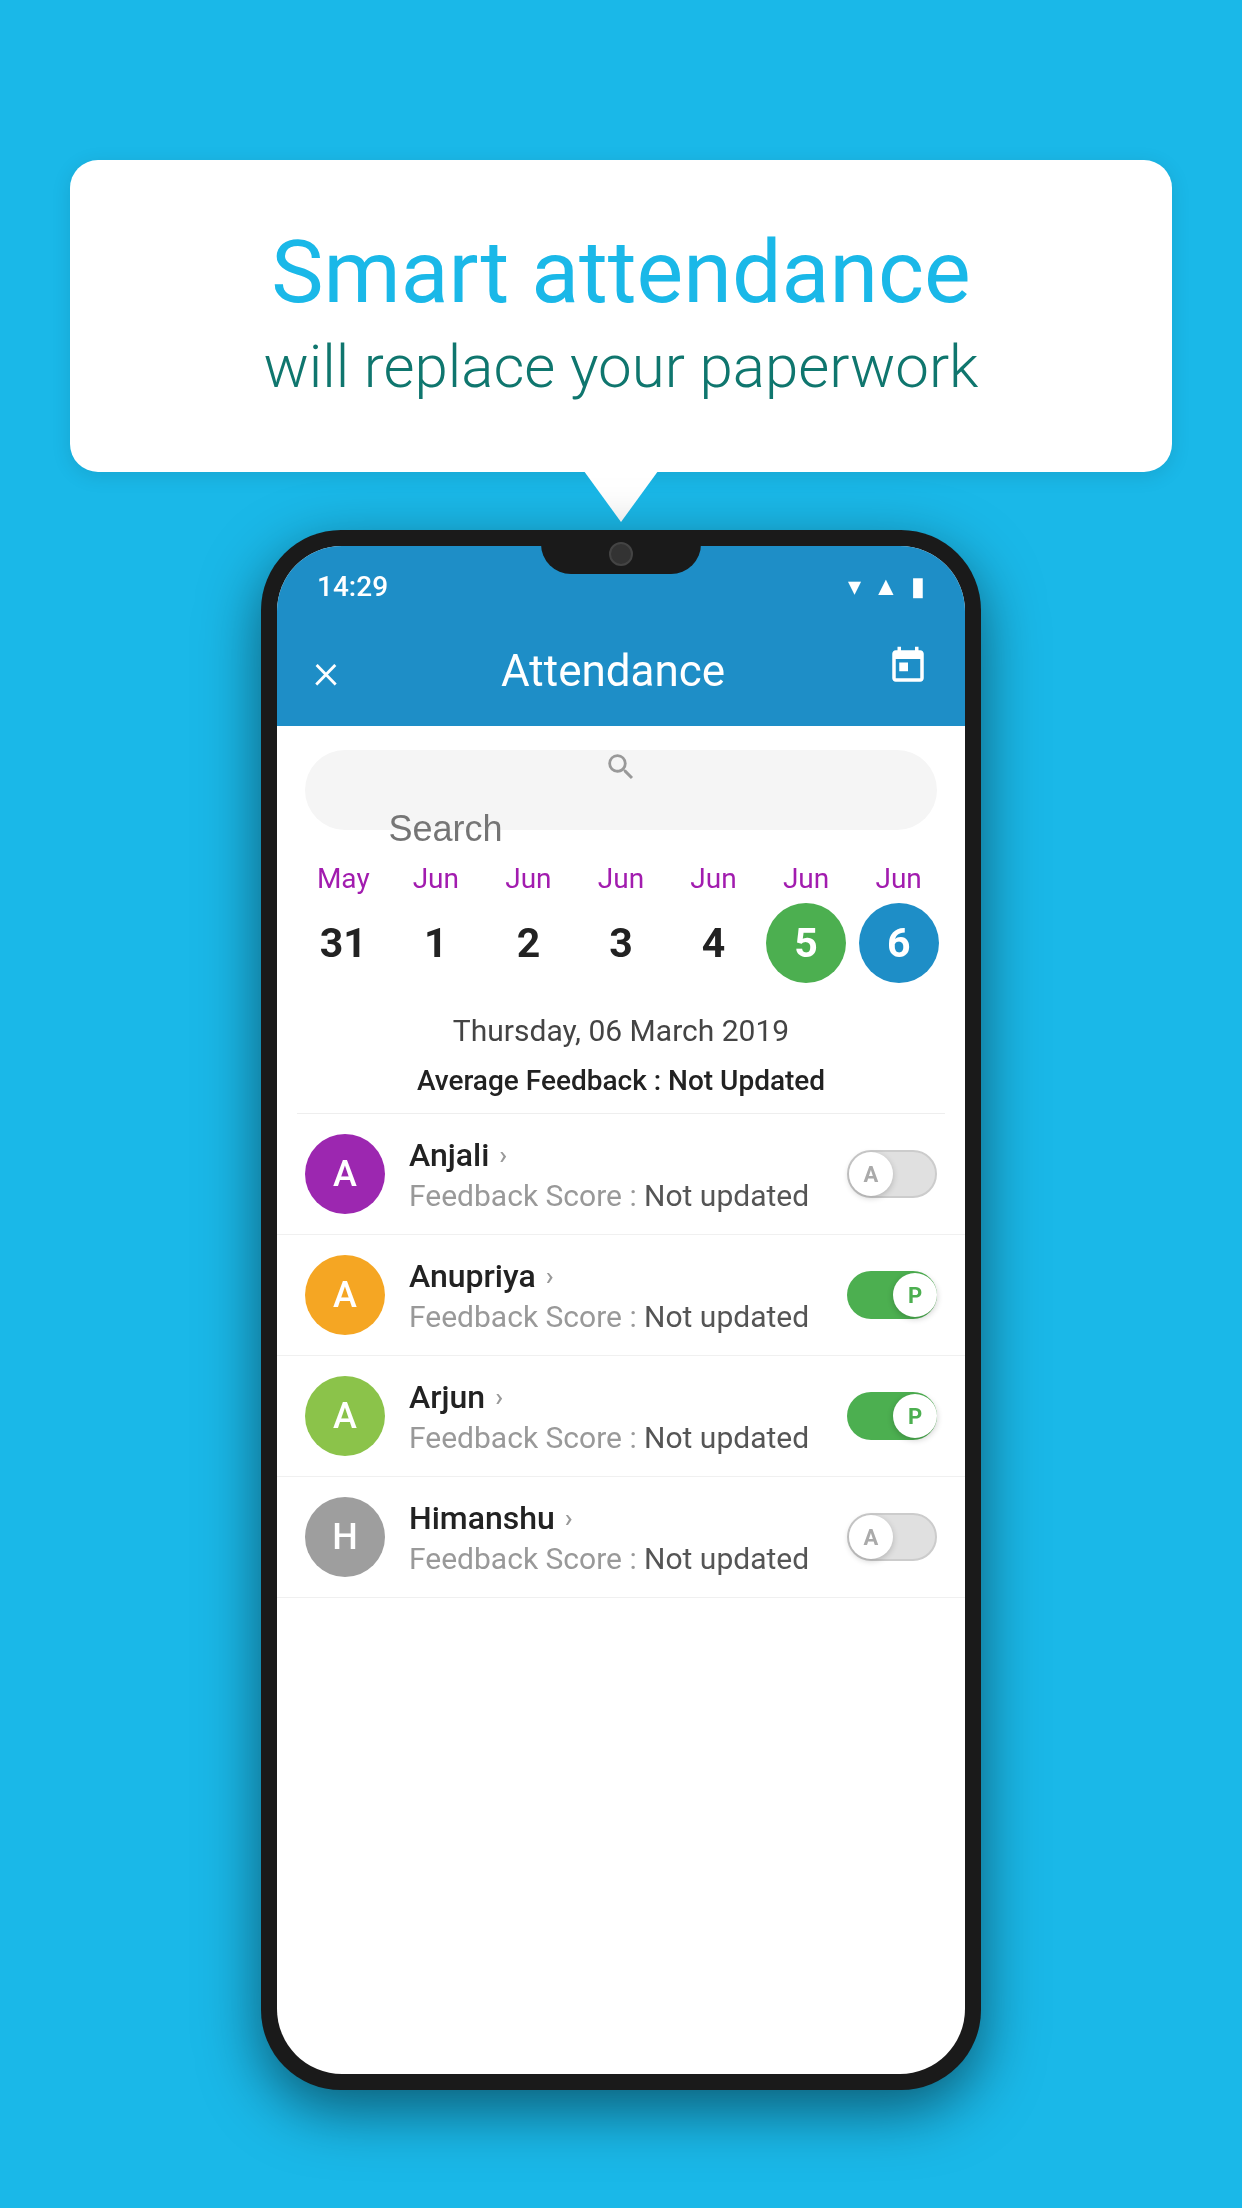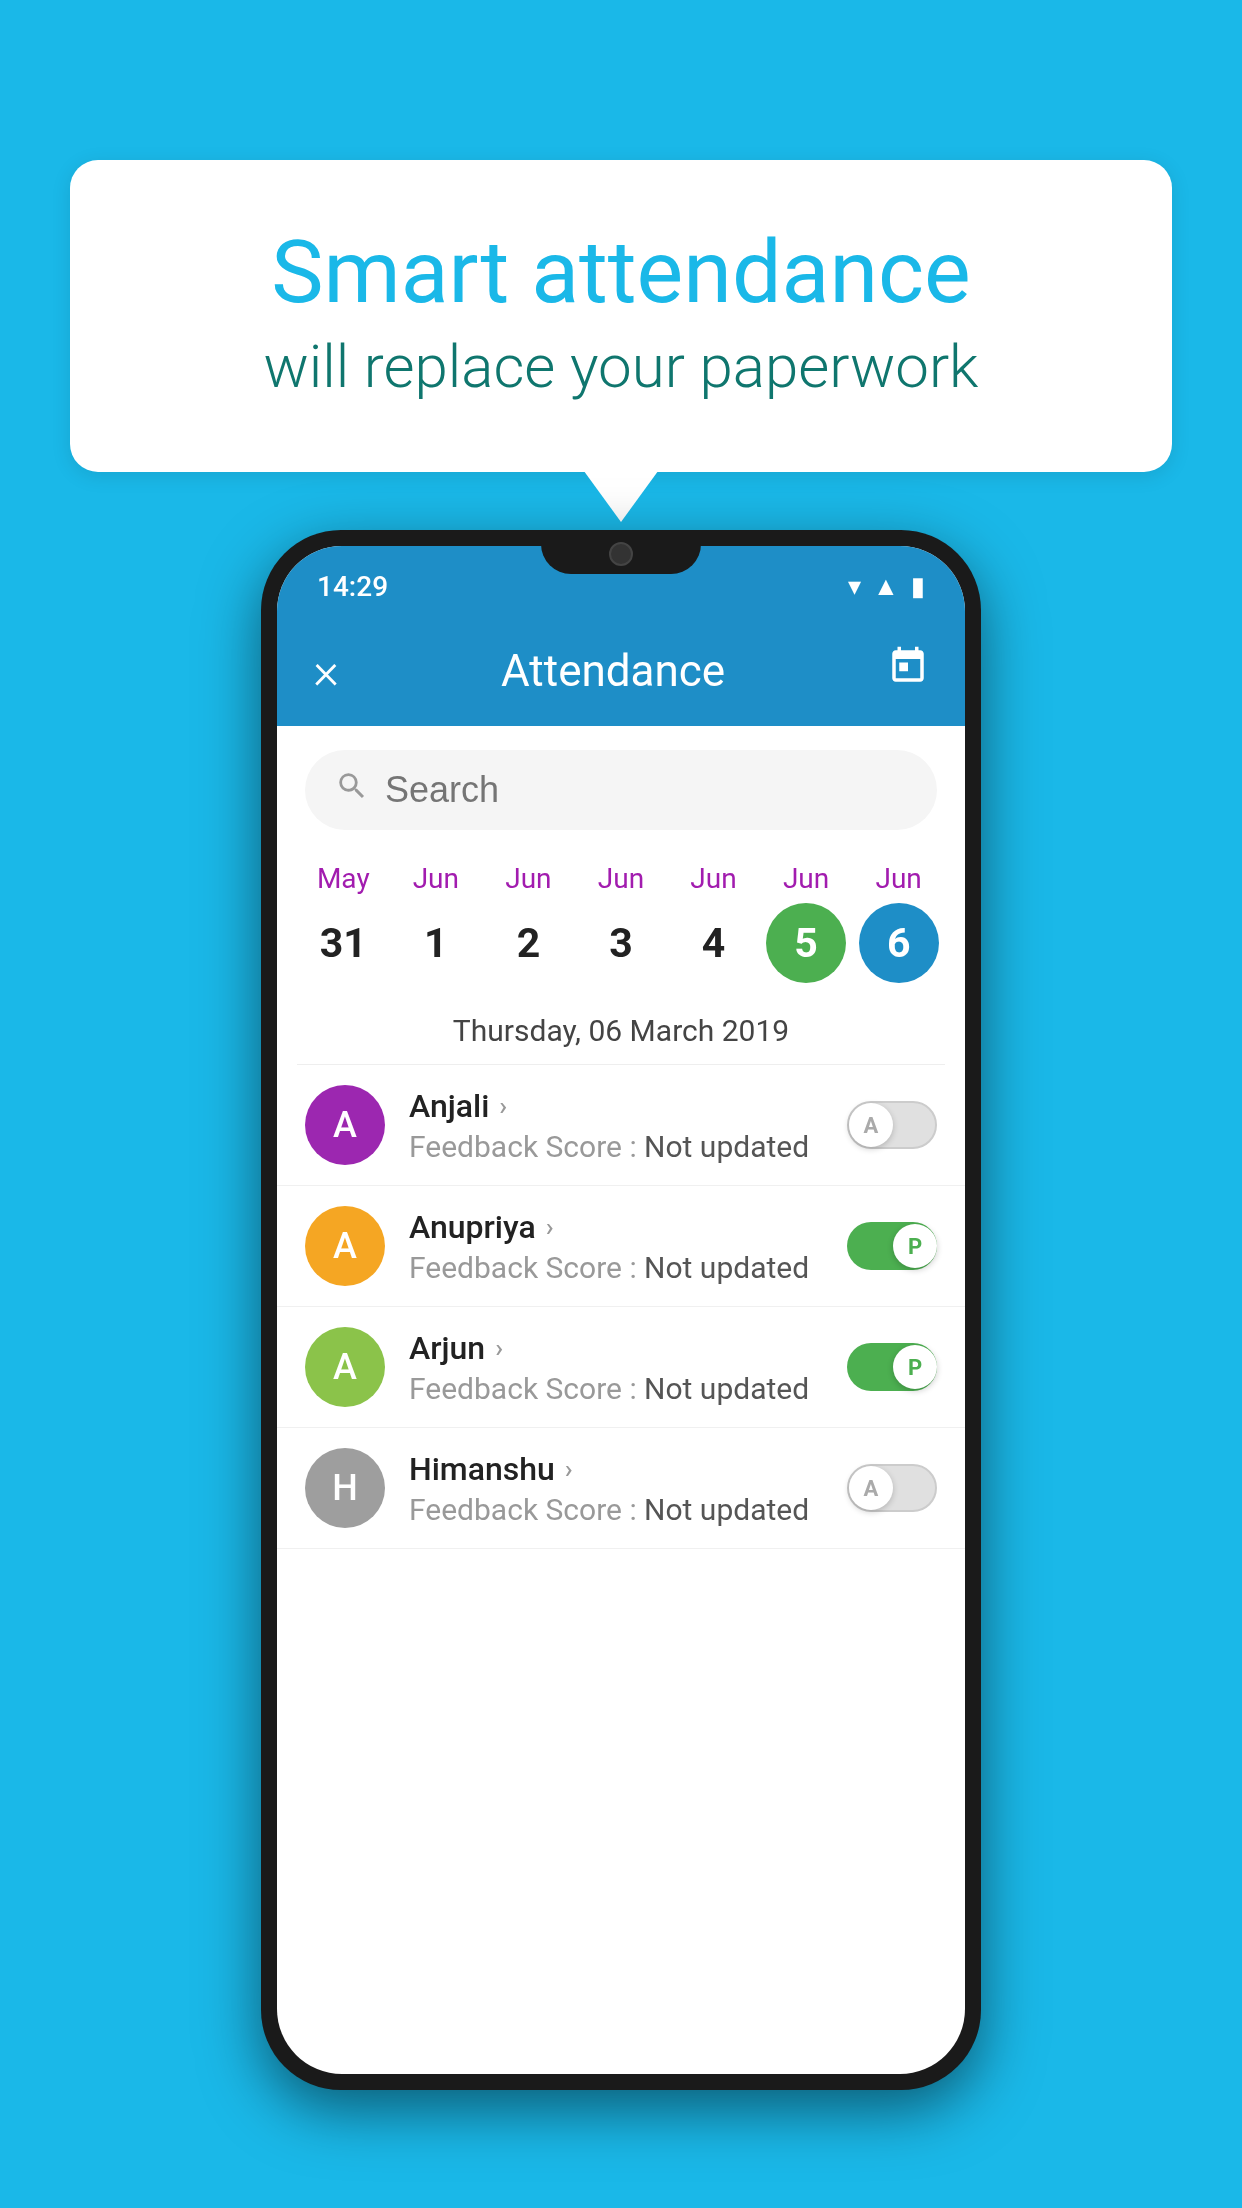--- a/index.html
+++ b/index.html
@@ -173,20 +173,21 @@
     
     .search-container {
       background: #f5f5f5;
       margin: 24px 28px 16px;
       border-radius: 50px;
       height: 80px;
       display: flex;
       align-items: center;
       padding: 0 30px;
       gap: 16px;
+      flex-direction: column;
     }
 
     .search-icon {
       color: #999;
       font-size: 34px;
     }
 
     .search-input {
       font-size: 36px;
       color: #aaa;
@@ -443,20 +444,24 @@
         <div class="calendar-date">2</div>
         <div class="calendar-date">3</div>
         <div class="calendar-date">4</div>
         <div class="calendar-date today">5</div>
         <div class="calendar-date selected">6</div>
       </div>
 
       <div class="selected-date-info">Thursday, 06 March 2019</div>
 
 
+      <div class="avg-feedback">
+        <span>Average Feedback :</span>
+        <span>Not Updated</span>
+      </div>
 
       <div class="divider"></div>
 
       <div class="student-list">
 
         <div class="student-item">
           <div class="student-avatar" style="background-color: #9c27b0;">A</div>
           <div class="student-info">
             <div class="student-name">
               Anjali

